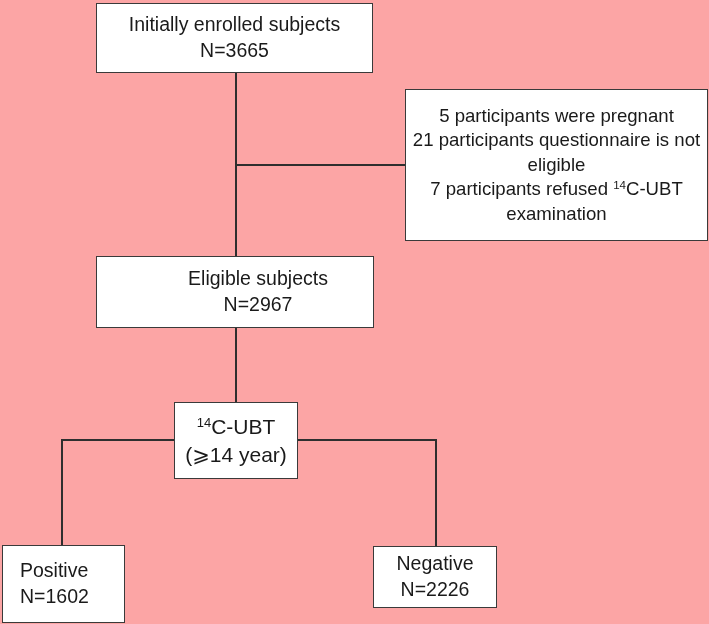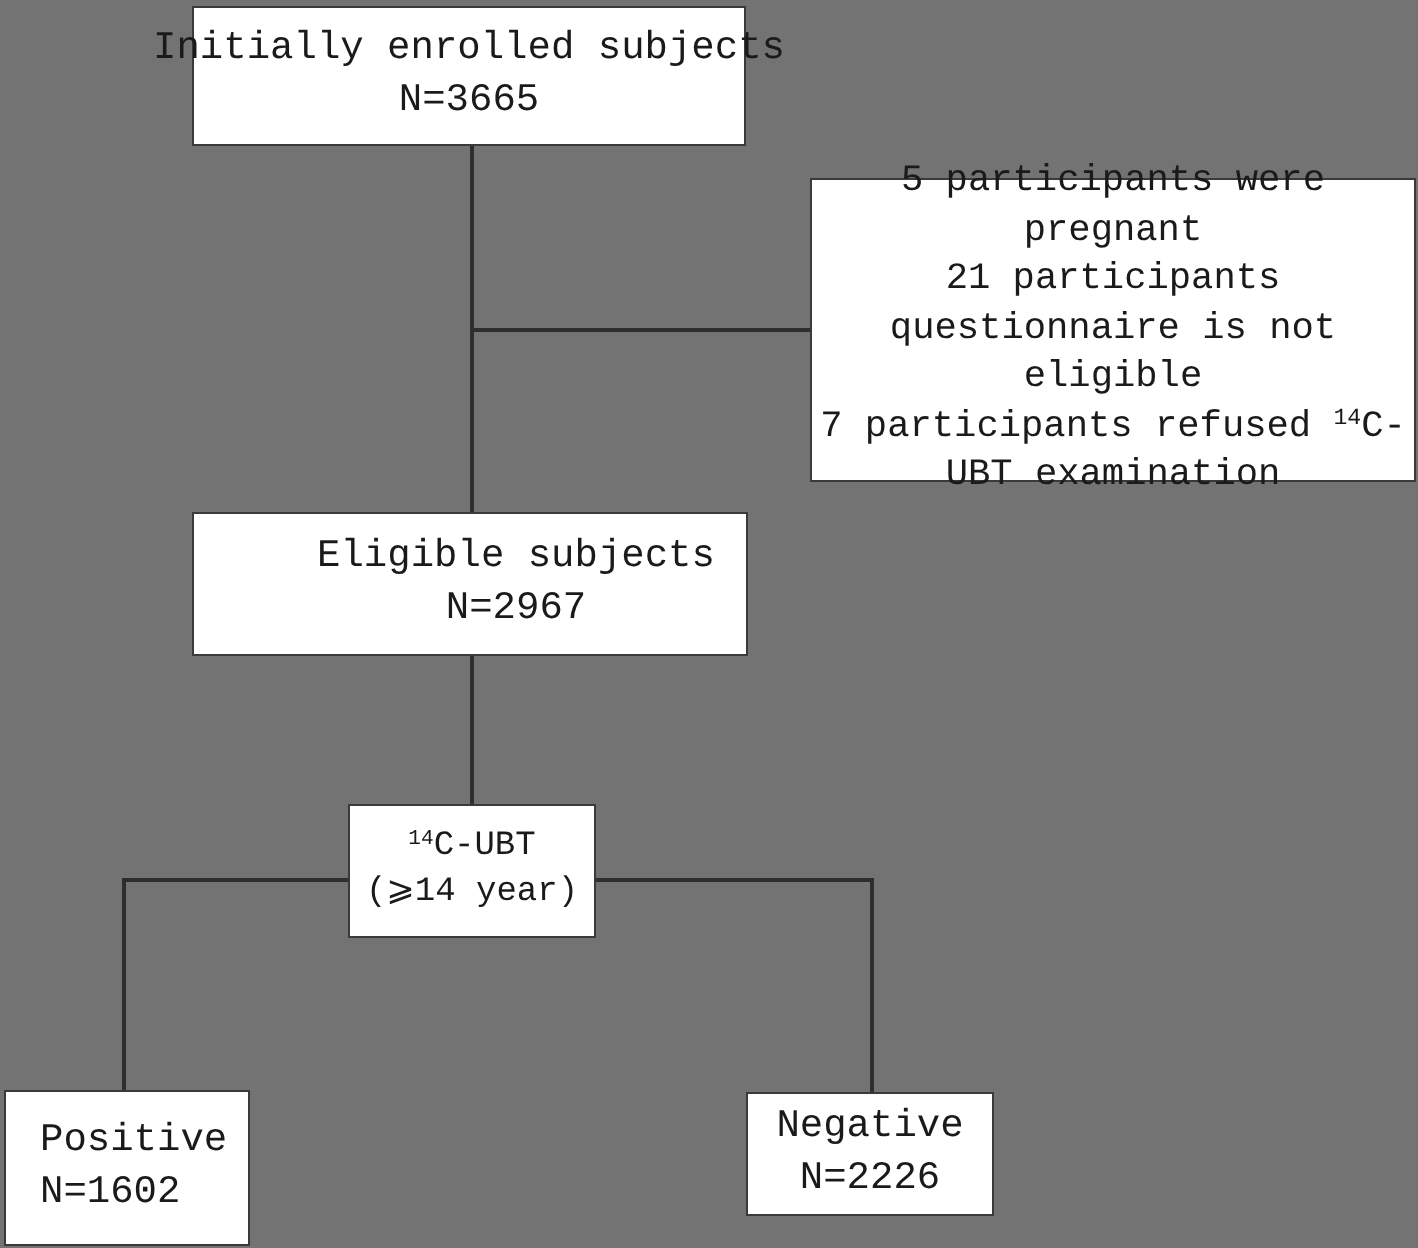--- a/index.html
+++ b/index.html
@@ -4,22 +4,22 @@
 <style>
   html, body {
     margin: 0;
     padding: 0;
     background: #ffffff;
   }
   #flowchart-canvas {
     position: relative;
     width: 709px;
     height: 624px;
-    background: #737373;
-    font-family: Liberation Mono, monospace;
+    background: #fca5a5;
+    font-family: Liberation Sans, sans-serif;
     color: #1a1a1a;
     overflow: hidden;
   }
   .node {
     position: absolute;
     box-sizing: border-box;
     border: 1.6px solid #3a3a3a;
     background: #ffffff;
     display: flex;
     flex-direction: column;
@@ -32,21 +32,21 @@
     display: block;
     white-space: nowrap;
   }
   .node.left-align {
     align-items: flex-start;
     padding-left: 17px;
   }
   #node-initial      { left: 96px;  top: 3px;   width: 277px; height: 70px;  font-size: 19.5px; }
   #node-excluded     { left: 405px; top: 89px;  width: 303px; height: 152px; font-size: 18.6px; }
   #node-eligible     { left: 96px;  top: 256px; width: 278px; height: 72px;  font-size: 19.5px; padding-left: 46px; }
-  #node-ubt          { left: 174px; top: 402px; width: 124px; height: 67px;  font-size: 17px; }
+  #node-ubt          { left: 174px; top: 402px; width: 124px; height: 77px;  font-size: 21px; }
   #node-positive     { left: 2px;   top: 545px; width: 123px; height: 78px;  font-size: 19.5px; }
   #node-negative     { left: 373px; top: 546px; width: 124px; height: 62px;  font-size: 19.5px; }
 
   #node-excluded .line { white-space: normal; text-align: center; }
 
   sup {
     font-size: 0.62em;
     vertical-align: baseline;
     position: relative;
     top: -0.52em;

